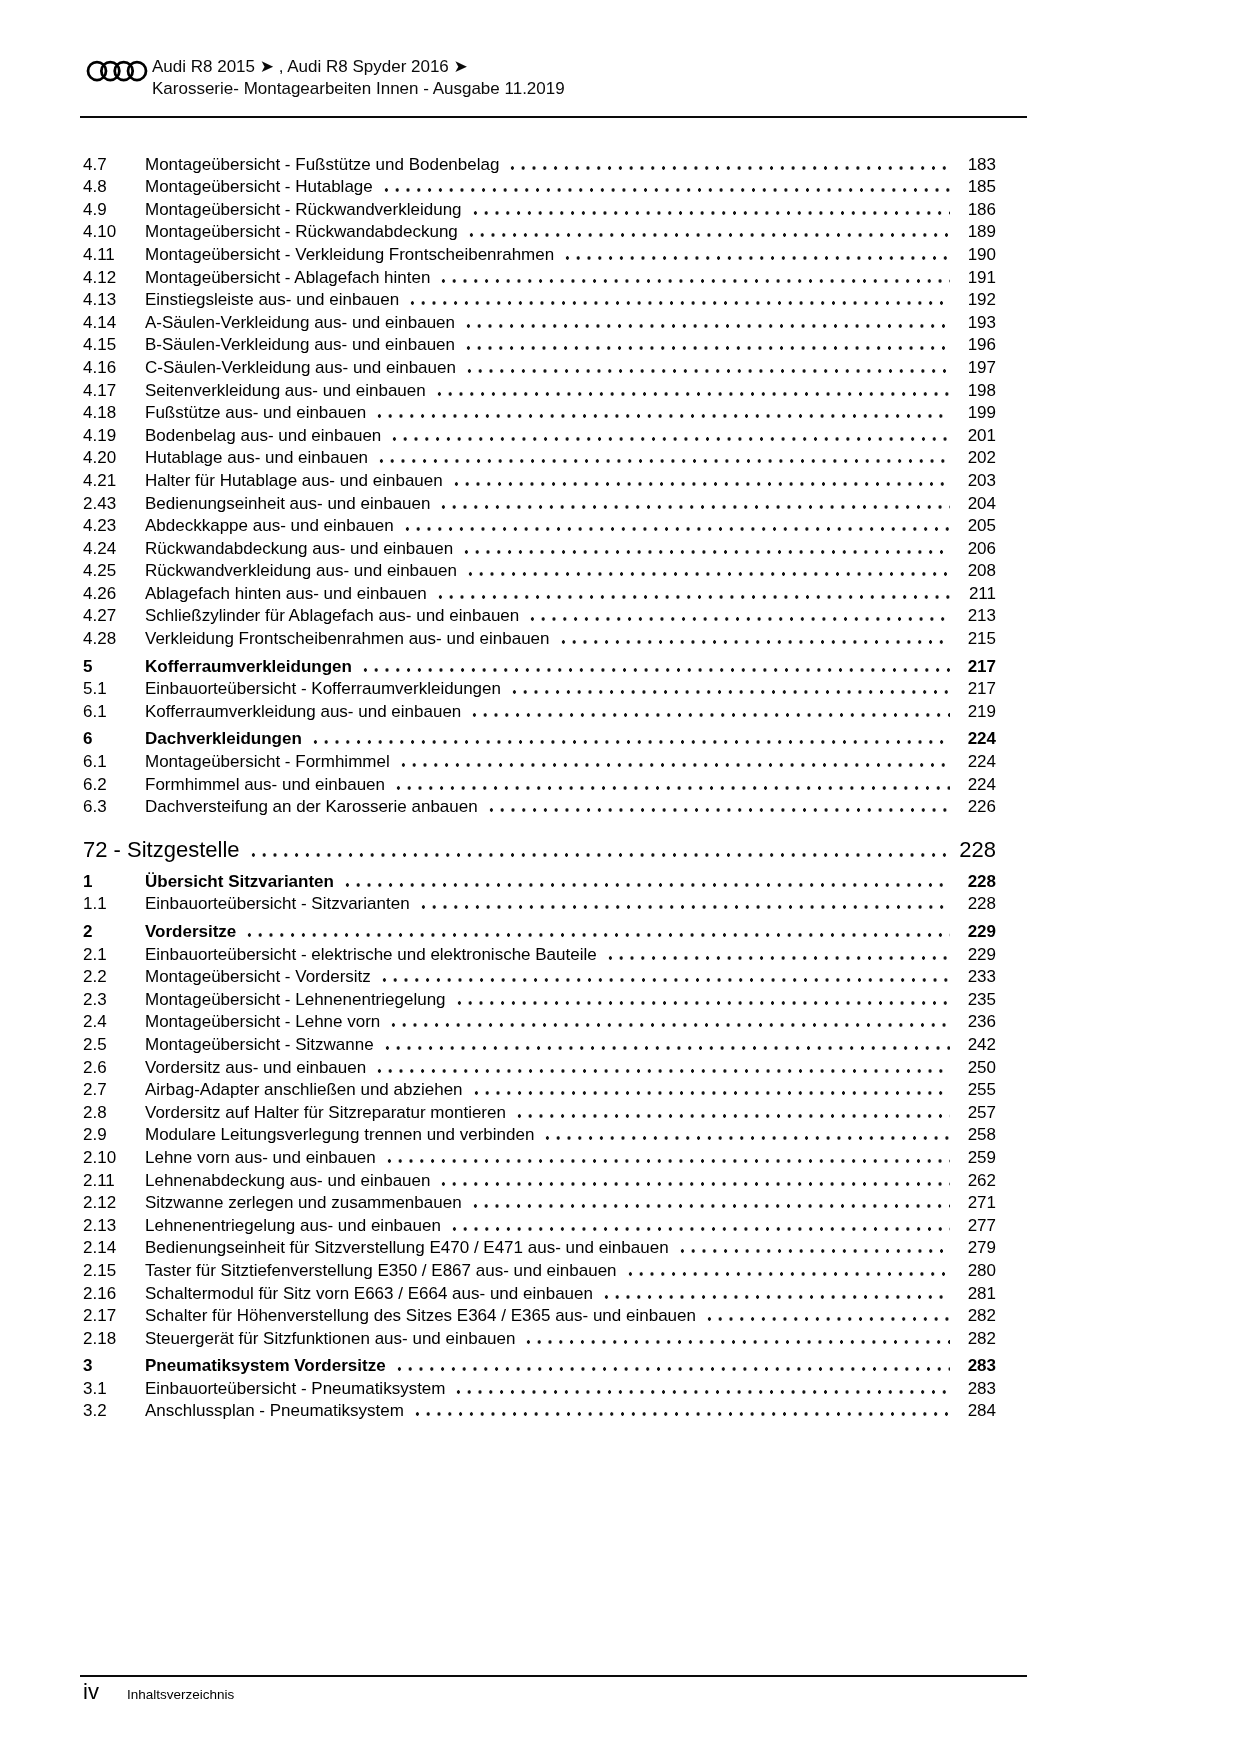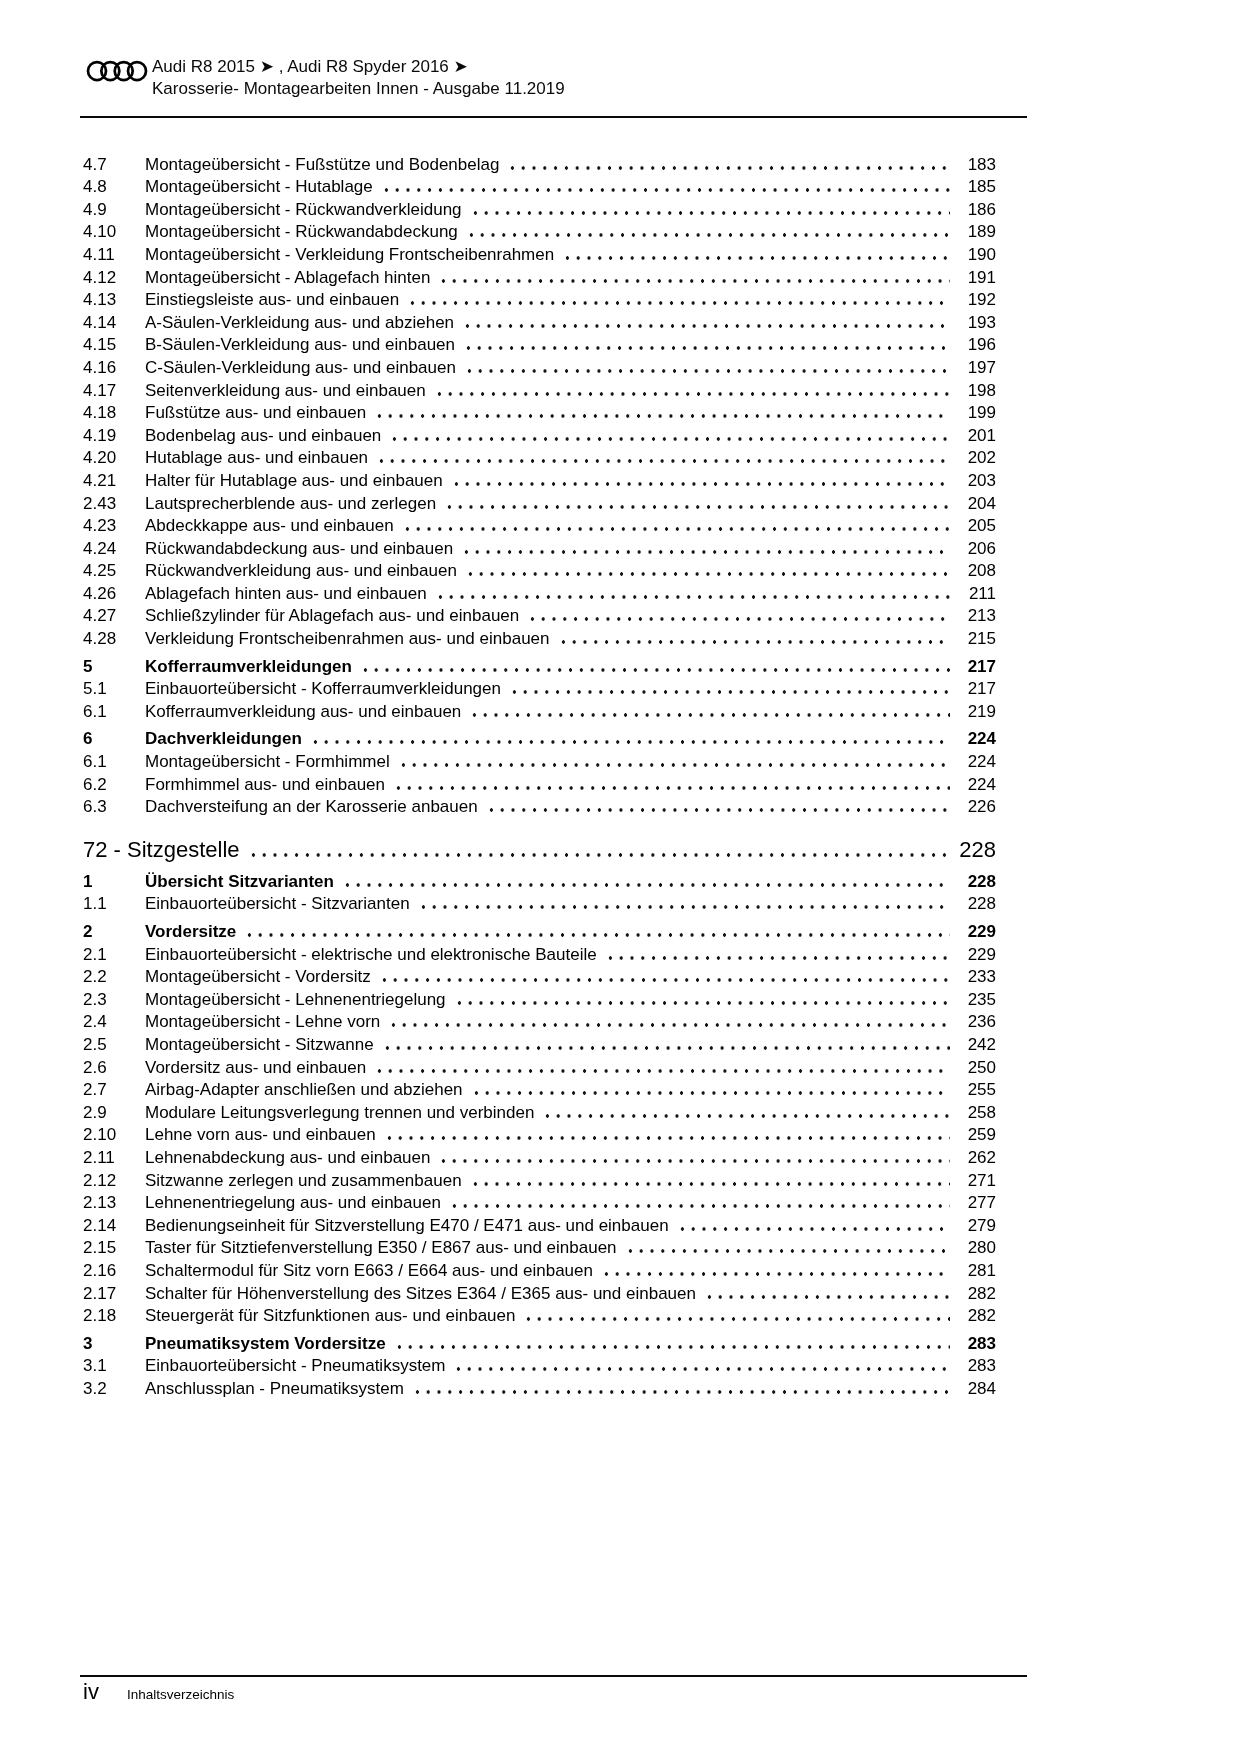--- a/index.html
+++ b/index.html
@@ -124,21 +124,21 @@
         <span class="pagenum">191</span>
       </div>
       <div class="toc-row sub">
         <span class="num">4.13</span>
         <span class="title">Einstiegsleiste aus- und einbauen</span>
         <span class="leader"></span>
         <span class="pagenum">192</span>
       </div>
       <div class="toc-row sub">
         <span class="num">4.14</span>
-        <span class="title">A-Säulen-Verkleidung aus- und abziehen</span>
+        <span class="title">A-Säulen-Verkleidung aus- und einbauen</span>
         <span class="leader"></span>
         <span class="pagenum">193</span>
       </div>
       <div class="toc-row sub">
         <span class="num">4.15</span>
         <span class="title">B-Säulen-Verkleidung aus- und einbauen</span>
         <span class="leader"></span>
         <span class="pagenum">196</span>
       </div>
       <div class="toc-row sub">
@@ -172,21 +172,21 @@
         <span class="pagenum">202</span>
       </div>
       <div class="toc-row sub">
         <span class="num">4.21</span>
         <span class="title">Halter für Hutablage aus- und einbauen</span>
         <span class="leader"></span>
         <span class="pagenum">203</span>
       </div>
       <div class="toc-row sub">
         <span class="num">2.43</span>
-        <span class="title">Lautsprecherblende aus- und zerlegen</span>
+        <span class="title">Bedienungseinheit aus- und einbauen</span>
         <span class="leader"></span>
         <span class="pagenum">204</span>
       </div>
       <div class="toc-row sub">
         <span class="num">4.23</span>
         <span class="title">Abdeckkappe aus- und einbauen</span>
         <span class="leader"></span>
         <span class="pagenum">205</span>
       </div>
       <div class="toc-row sub">
@@ -318,20 +318,26 @@
         <span class="num">2.6</span>
         <span class="title">Vordersitz aus- und einbauen</span>
         <span class="leader"></span>
         <span class="pagenum">250</span>
       </div>
       <div class="toc-row sub">
         <span class="num">2.7</span>
         <span class="title">Airbag-Adapter anschließen und abziehen</span>
         <span class="leader"></span>
         <span class="pagenum">255</span>
+      </div>
+      <div class="toc-row sub">
+        <span class="num">2.8</span>
+        <span class="title">Vordersitz auf Halter für Sitzreparatur montieren</span>
+        <span class="leader"></span>
+        <span class="pagenum">257</span>
       </div>
       <div class="toc-row sub">
         <span class="num">2.9</span>
         <span class="title">Modulare Leitungsverlegung trennen und verbinden</span>
         <span class="leader"></span>
         <span class="pagenum">258</span>
       </div>
       <div class="toc-row sub">
         <span class="num">2.10</span>
         <span class="title">Lehne vorn aus- und einbauen</span>

